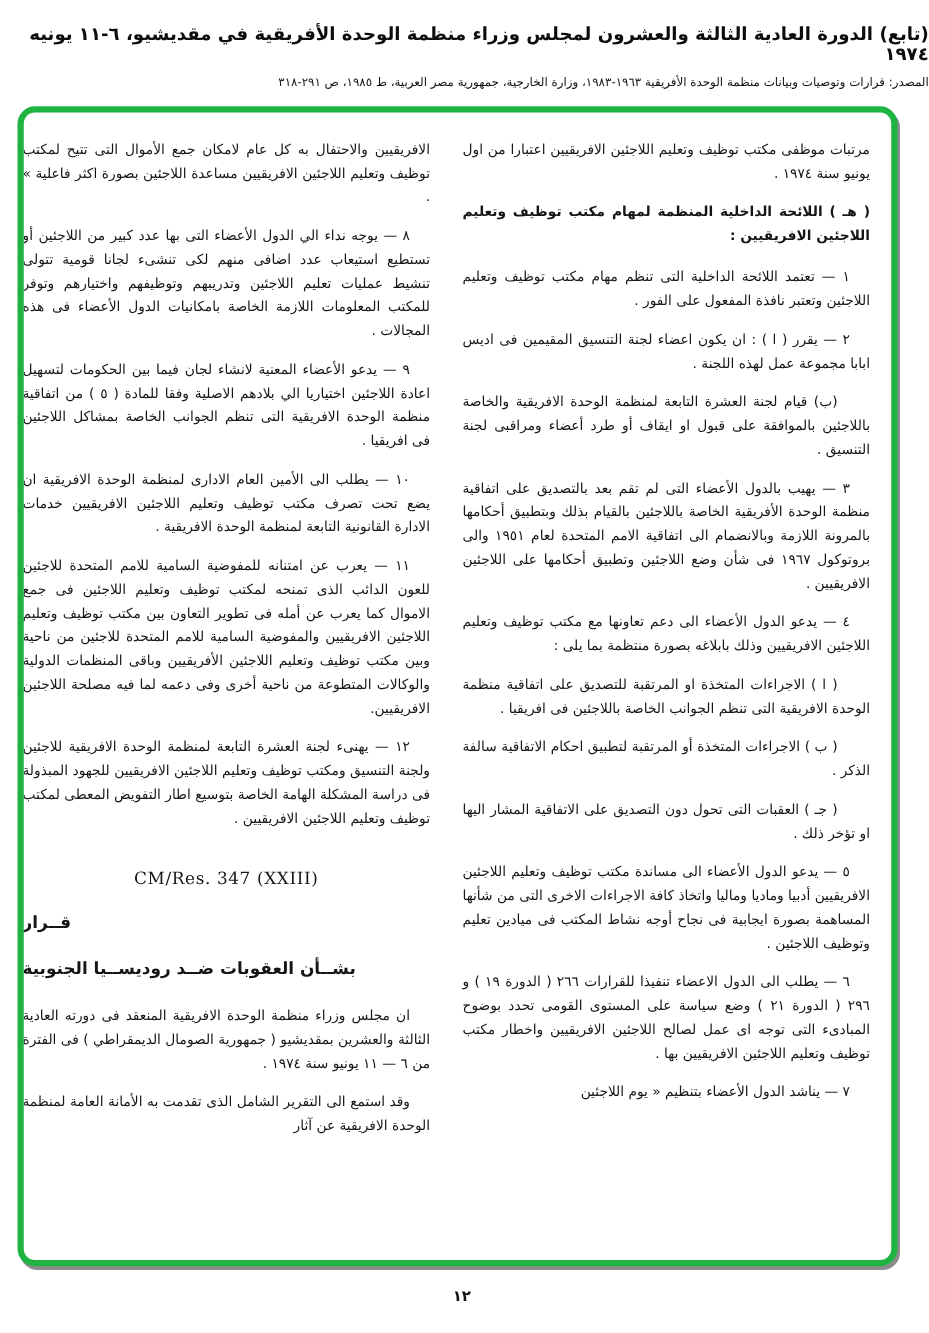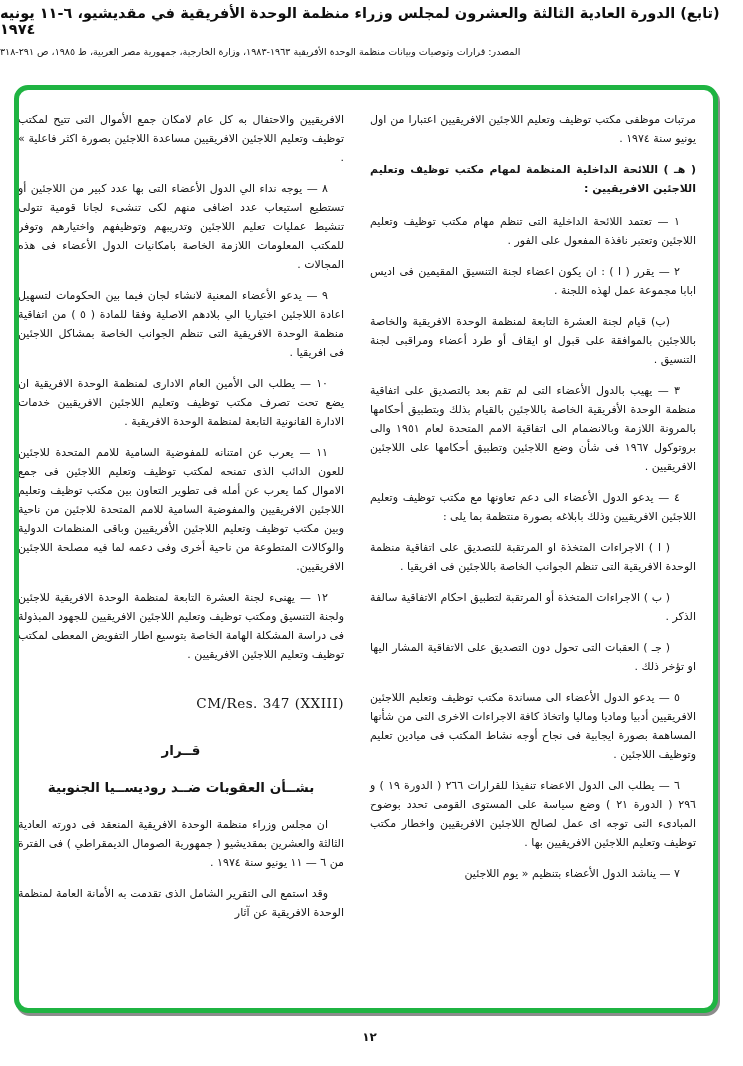--- a/index.html
+++ b/index.html
@@ -9,22 +9,22 @@
   html,body{margin:0;padding:0;}
   body{
     width:743px;height:1066px;
     background:#ffffff;
     font-family:"DejaVu Sans",sans-serif;
     color:var(--ink);
     overflow:hidden;
     position:relative;
   }
   .header{
-    text-align:left;
-    padding-top:5px;
+    text-align:right;
+    padding-top:20px;
   }
   .title{
     font-weight:bold;
     font-size:14.5px;
     direction:rtl;
     letter-spacing:0;
     color:#0d0d0d;
   }
   .source{
     font-weight:normal;
@@ -60,30 +60,30 @@
     font-size:11px;
     line-height:19px;
     text-align:justify;
     direction:rtl;
   }
   .col p.indent{ text-indent:16px; }
   .col p.indent2{ text-indent:26px; }
   .col p.heading{ font-weight:bold; margin-top:3px; margin-bottom:14px; }
   .col p.latin{
     direction:ltr;
-    text-align:right;
+    text-align:center;
     font-family:"DejaVu Serif",serif;
     font-size:13.5px;
     letter-spacing:.5px;
     margin-top:30px;
-    margin-bottom:28px;
+    margin-bottom:16px;
   }
   .col p.center-bold{
     font-weight:bold;
-    text-align:center;
+    text-align:left;
     font-size:13.5px;
     margin-bottom:18px;
   }
   .col p.gap-top{ margin-top:8px; }
   .page-number{
     position:absolute;
     left:0; right:4px;
     top:1030px;
     text-align:center;
     font-weight:bold;

